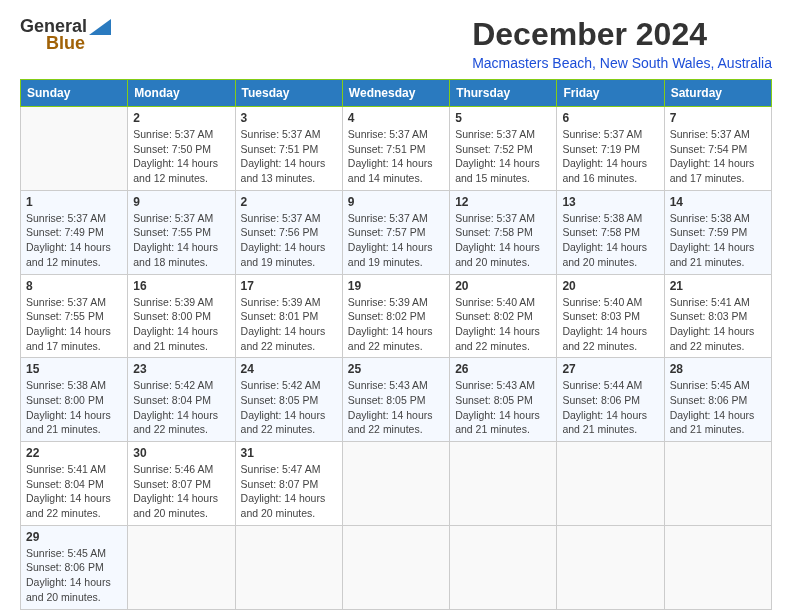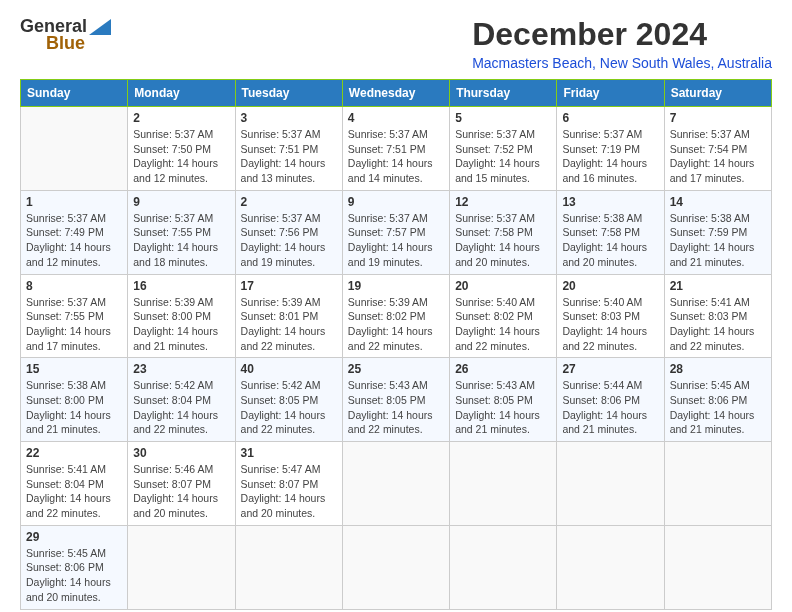--- a/index.html
+++ b/index.html
@@ -293,21 +293,21 @@
       </td>
         <td>
         <span class="day-num">23</span>
         <div class="day-info">
           <span>Sunrise: 5:42 AM</span><br>
           <span>Sunset: 8:04 PM</span><br>
           <span>Daylight: 14 hours and 22 minutes.</span>
         </div>
       </td>
         <td>
-        <span class="day-num">40</span>
+        <span class="day-num">24</span>
         <div class="day-info">
           <span>Sunrise: 5:42 AM</span><br>
           <span>Sunset: 8:05 PM</span><br>
           <span>Daylight: 14 hours and 22 minutes.</span>
         </div>
       </td>
         <td>
         <span class="day-num">25</span>
         <div class="day-info">
           <span>Sunrise: 5:43 AM</span><br>

